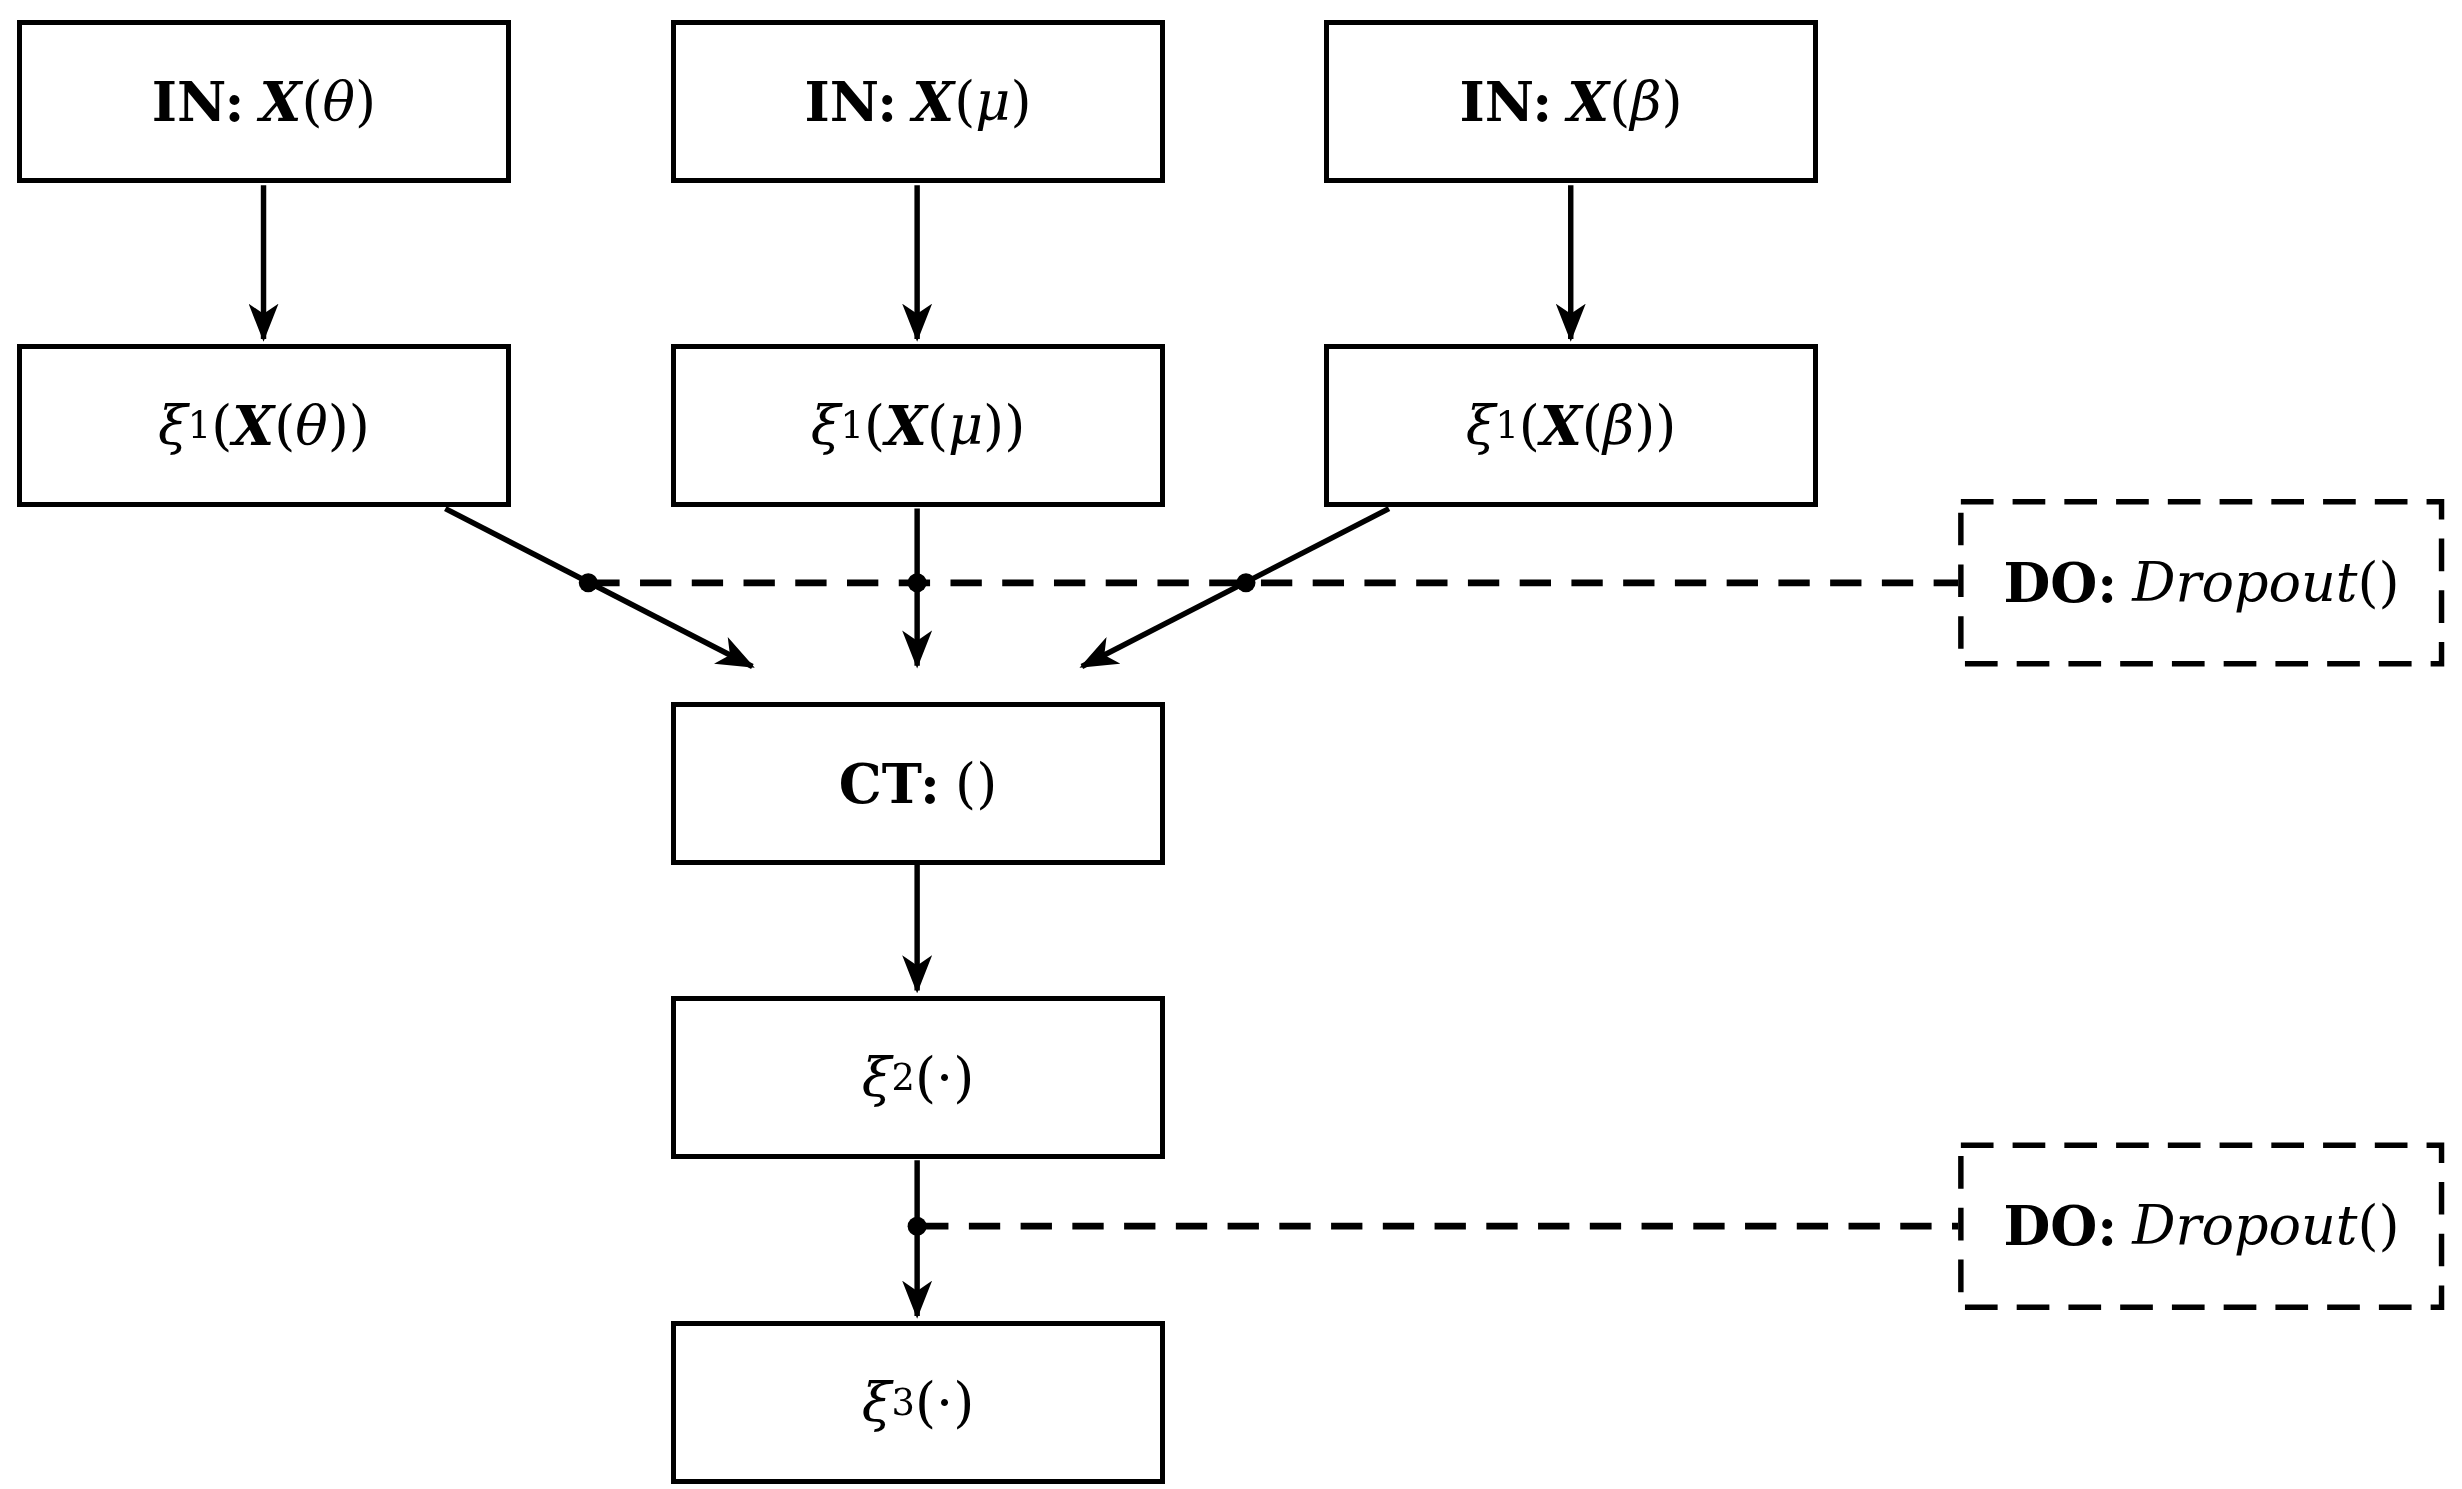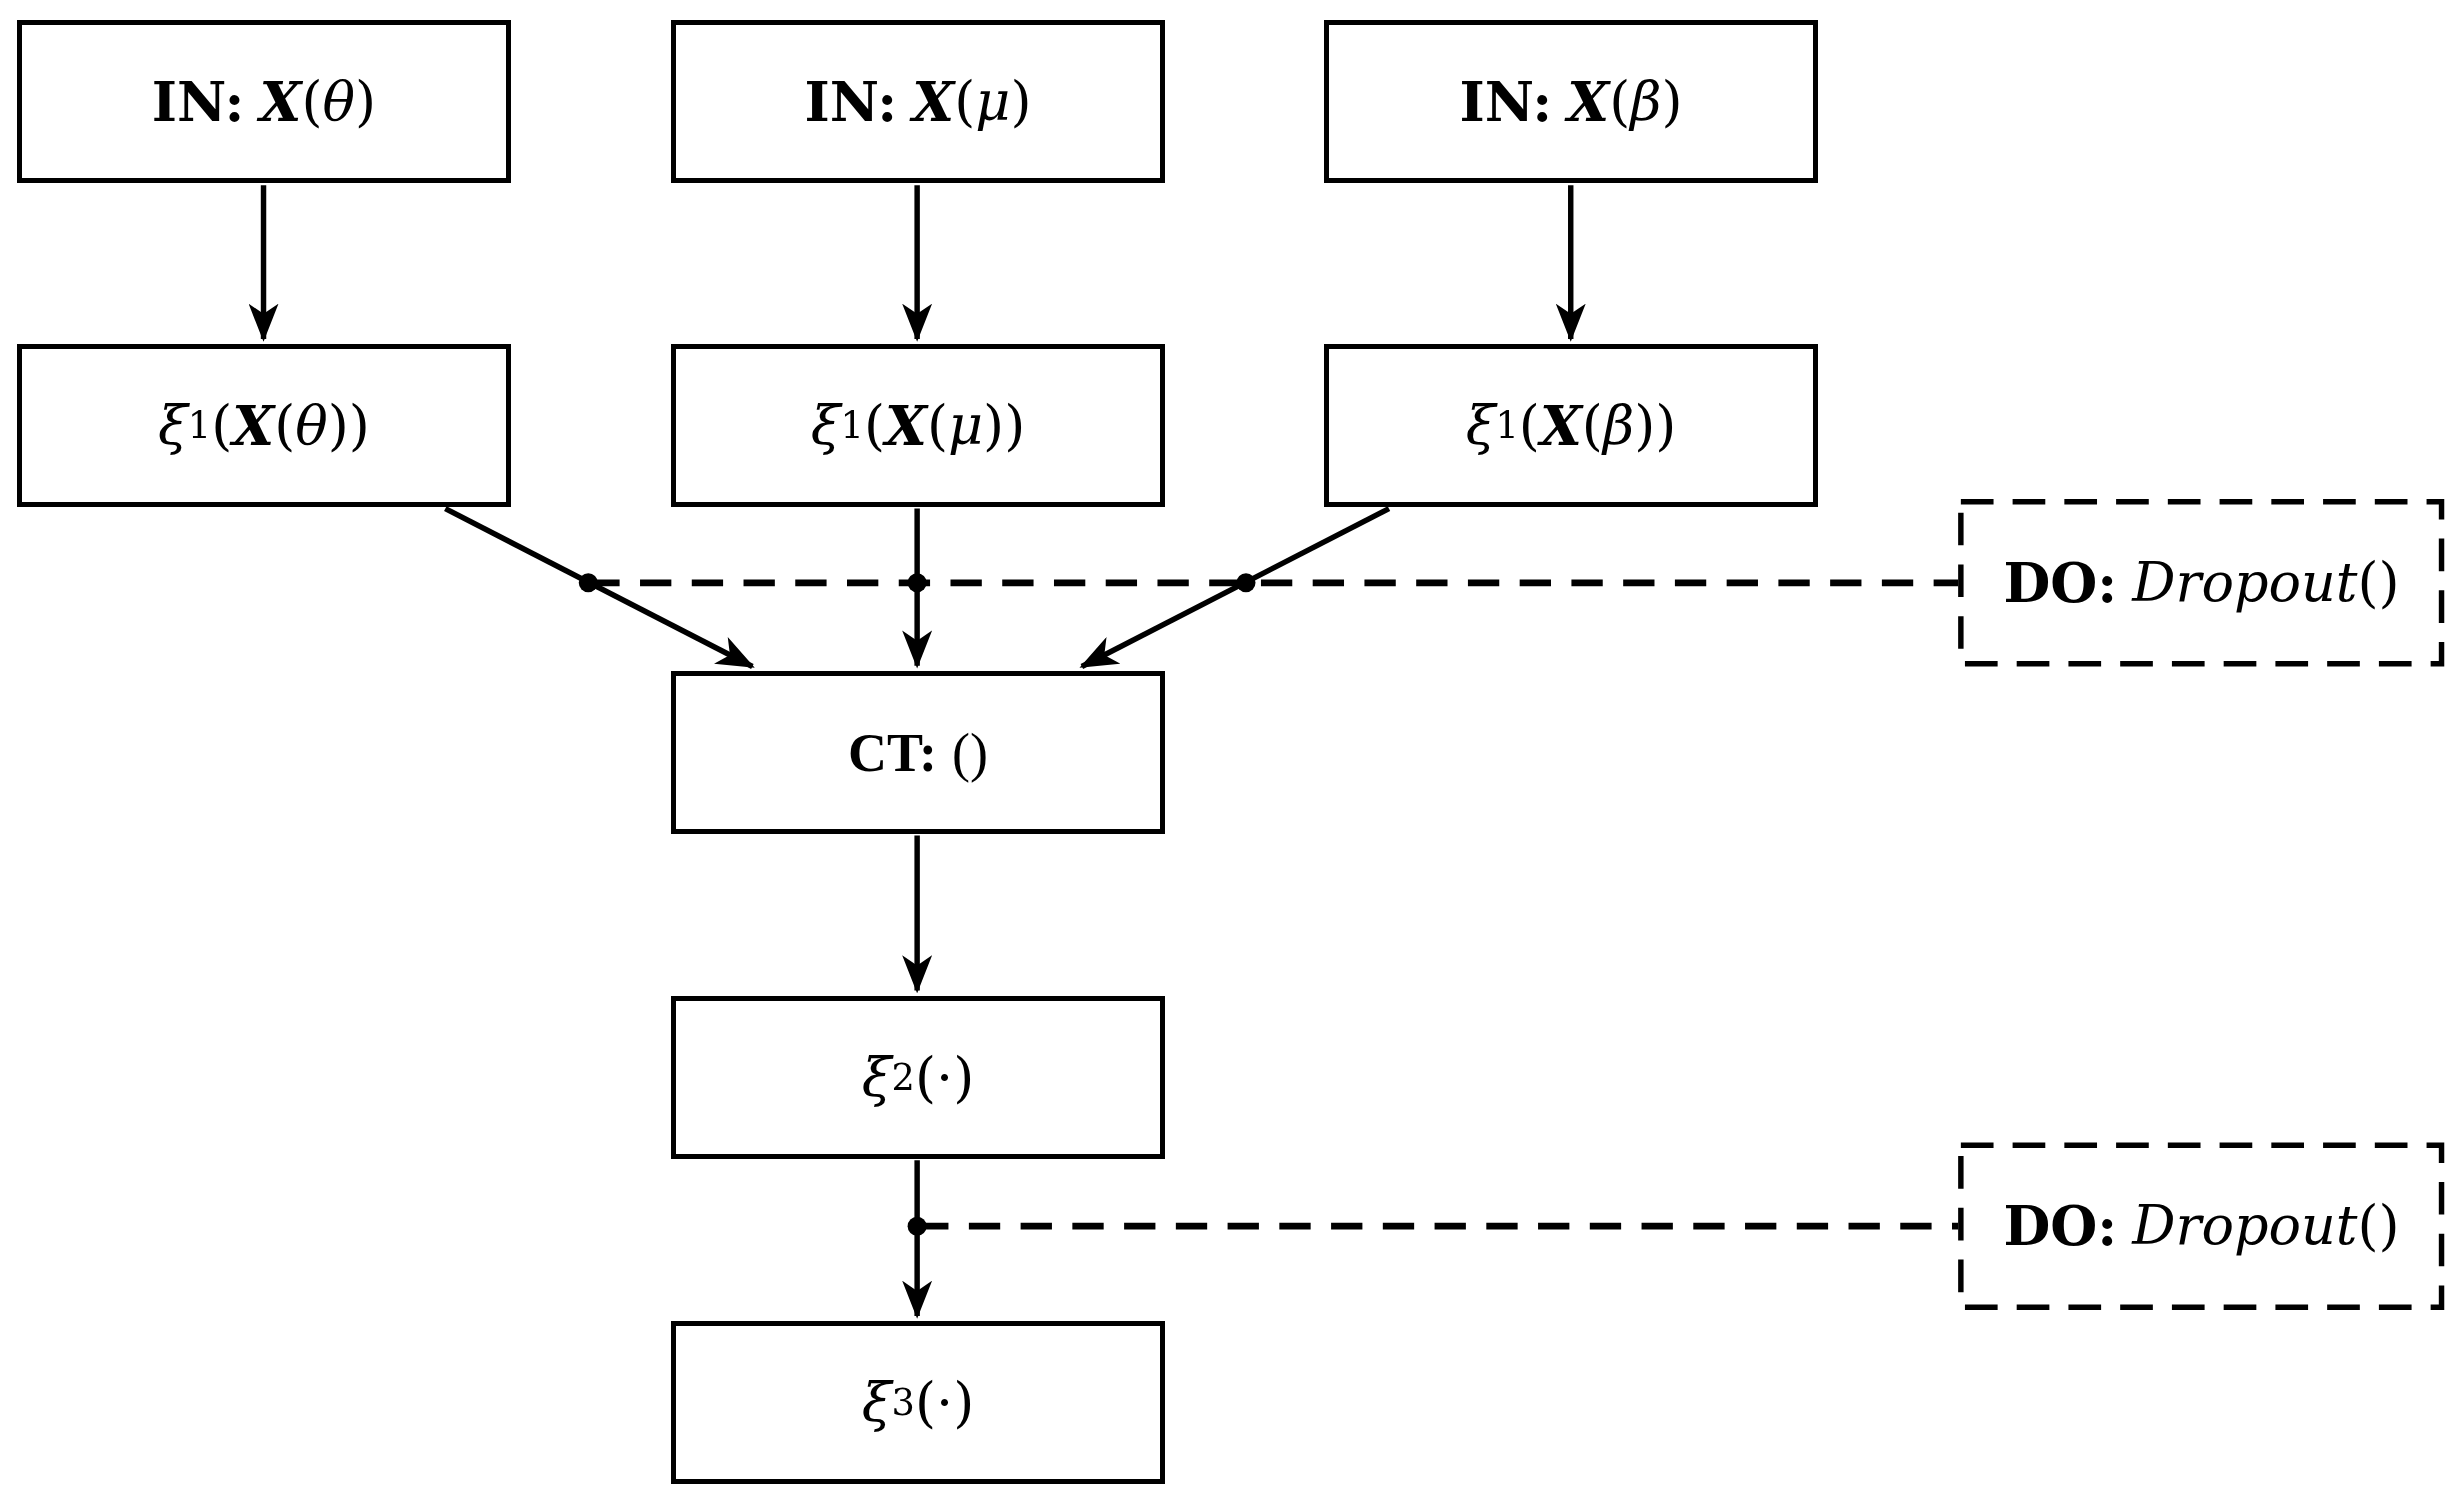--- a/index.html
+++ b/index.html
@@ -132,21 +132,21 @@
   <div class="node" style="left:1324px; top:344px;">
     <span class="i">ξ</span>
       <sub>1</sub>
       <span class="p">(</span>
       <span class="bi">X</span>
       <span class="p">(</span>
       <span class="i">β</span>
       <span class="p">))</span>
   </div>
 
-  <div class="node" style="left:671px; top:671px;font-family:Liberation Serif, serif;">
+  <div class="node" style="left:671px; top:702px;">
     <span class="b prefix">CT:</span>
       <span class="p">()</span>
   </div>
 
   <div class="node" style="left:671px; top:996px;">
     <span class="i">ξ</span>
       <sub>2</sub>
       <span class="p">(</span>
       <span class="p">·</span>
       <span class="p">)</span>

